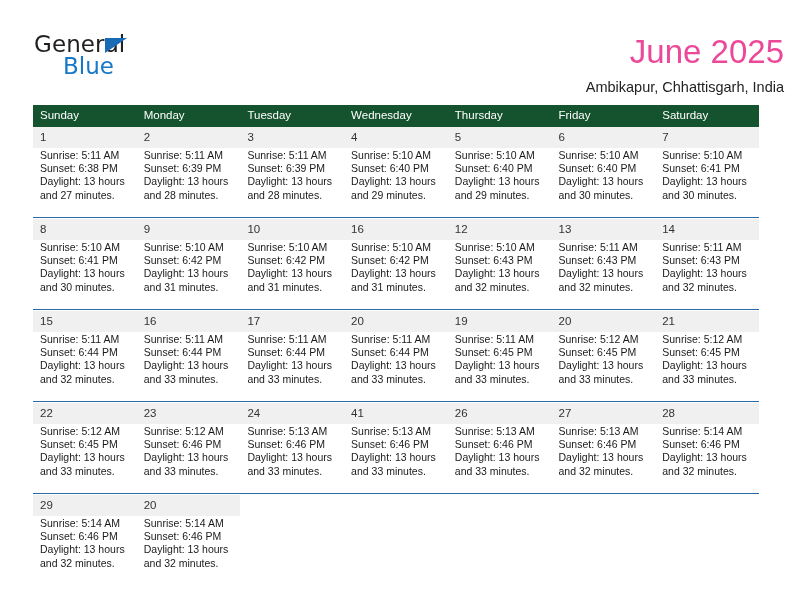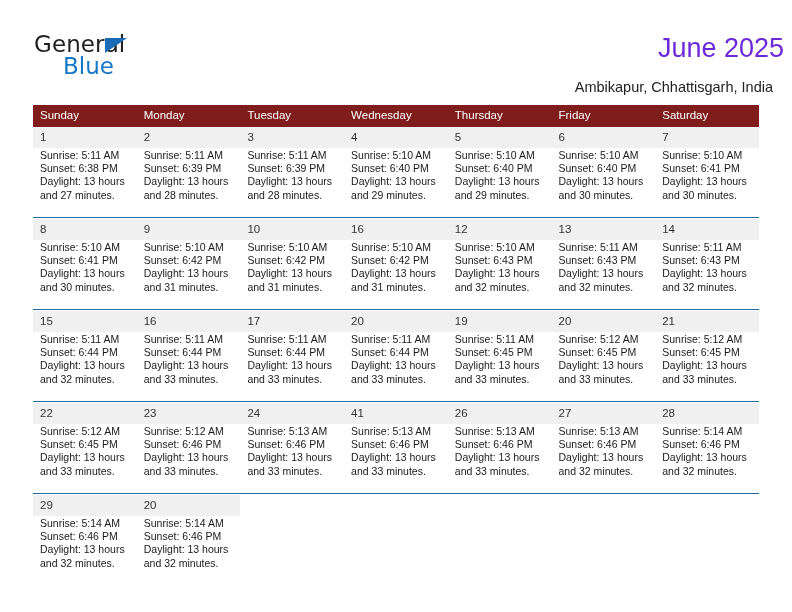--- a/index.html
+++ b/index.html
@@ -60,49 +60,49 @@
     left: 29px;
     top: 22px;
     font-size: 23px;
     color: #1878c8;
     font-family: "DejaVu Sans", sans-serif;
   }
   .title {
     position: absolute;
     right: 34px;
     top: 33px;
-    font-size: 27px;
-    color: #6d28d9;
+    font-size: 33px;
+    color: #ec4899;
     text-align: left;
     white-space: nowrap;
     font-weight: normal;
   }
   .subtitle {
     position: absolute;
-    right: 45px;
+    right: 34px;
     top: 79px;
     font-size: 14.5px;
     color: #222222;
     text-align: center;
     white-space: nowrap;
   }
 
   
   .calendar {
     position: absolute;
     left: 33px;
     top: 105px;
     width: 726px;
     border-collapse: collapse;
     table-layout: fixed;
   }
   .calendar col { width: 103.71px; }
 
   .calendar thead th {
-    background: #7f1d1d;
+    background: #14532d;
     color: #ffffff;
     font-size: 11.5px;
     font-weight: normal;
     text-align: left;
     padding: 4px 0 5px 7px;
     height: 12px;
     line-height: 13px;
   }
 
   .wk-sep td {

